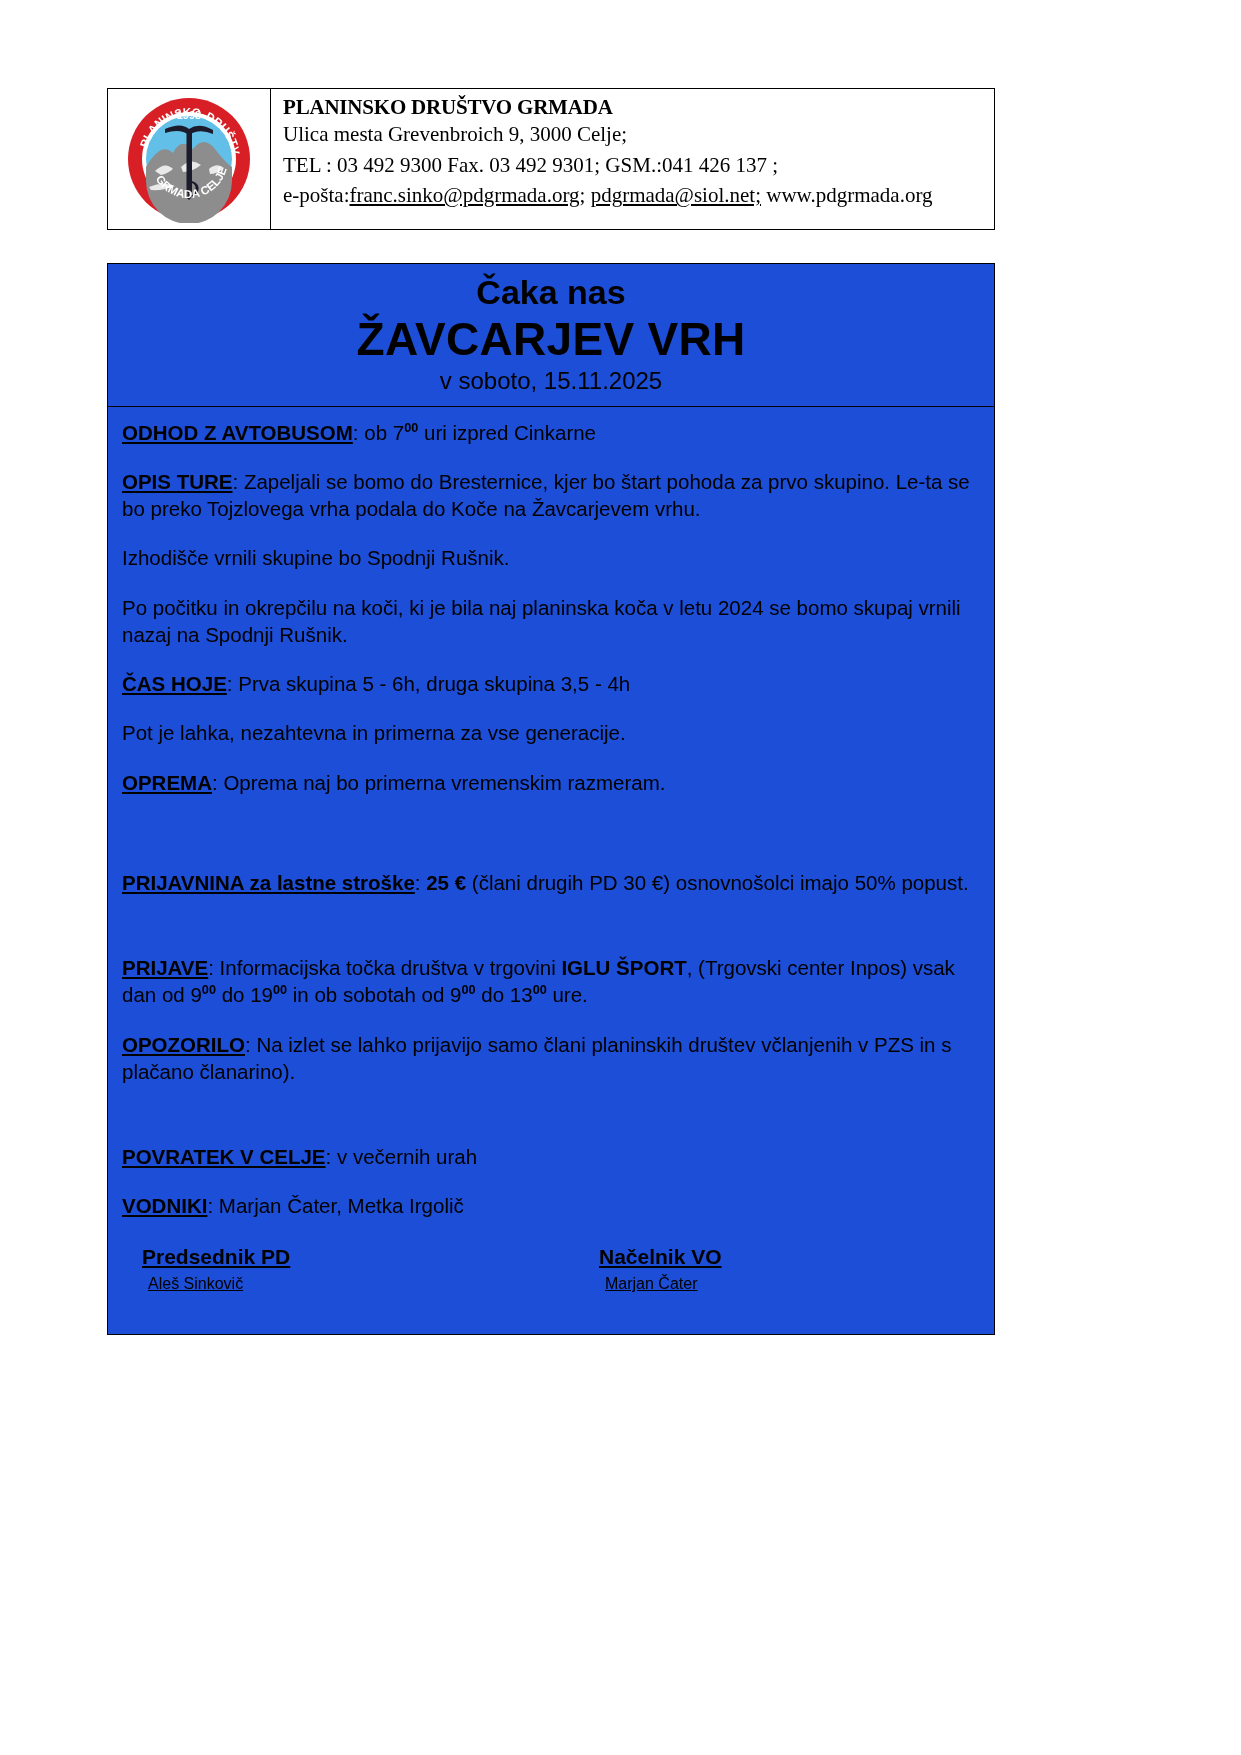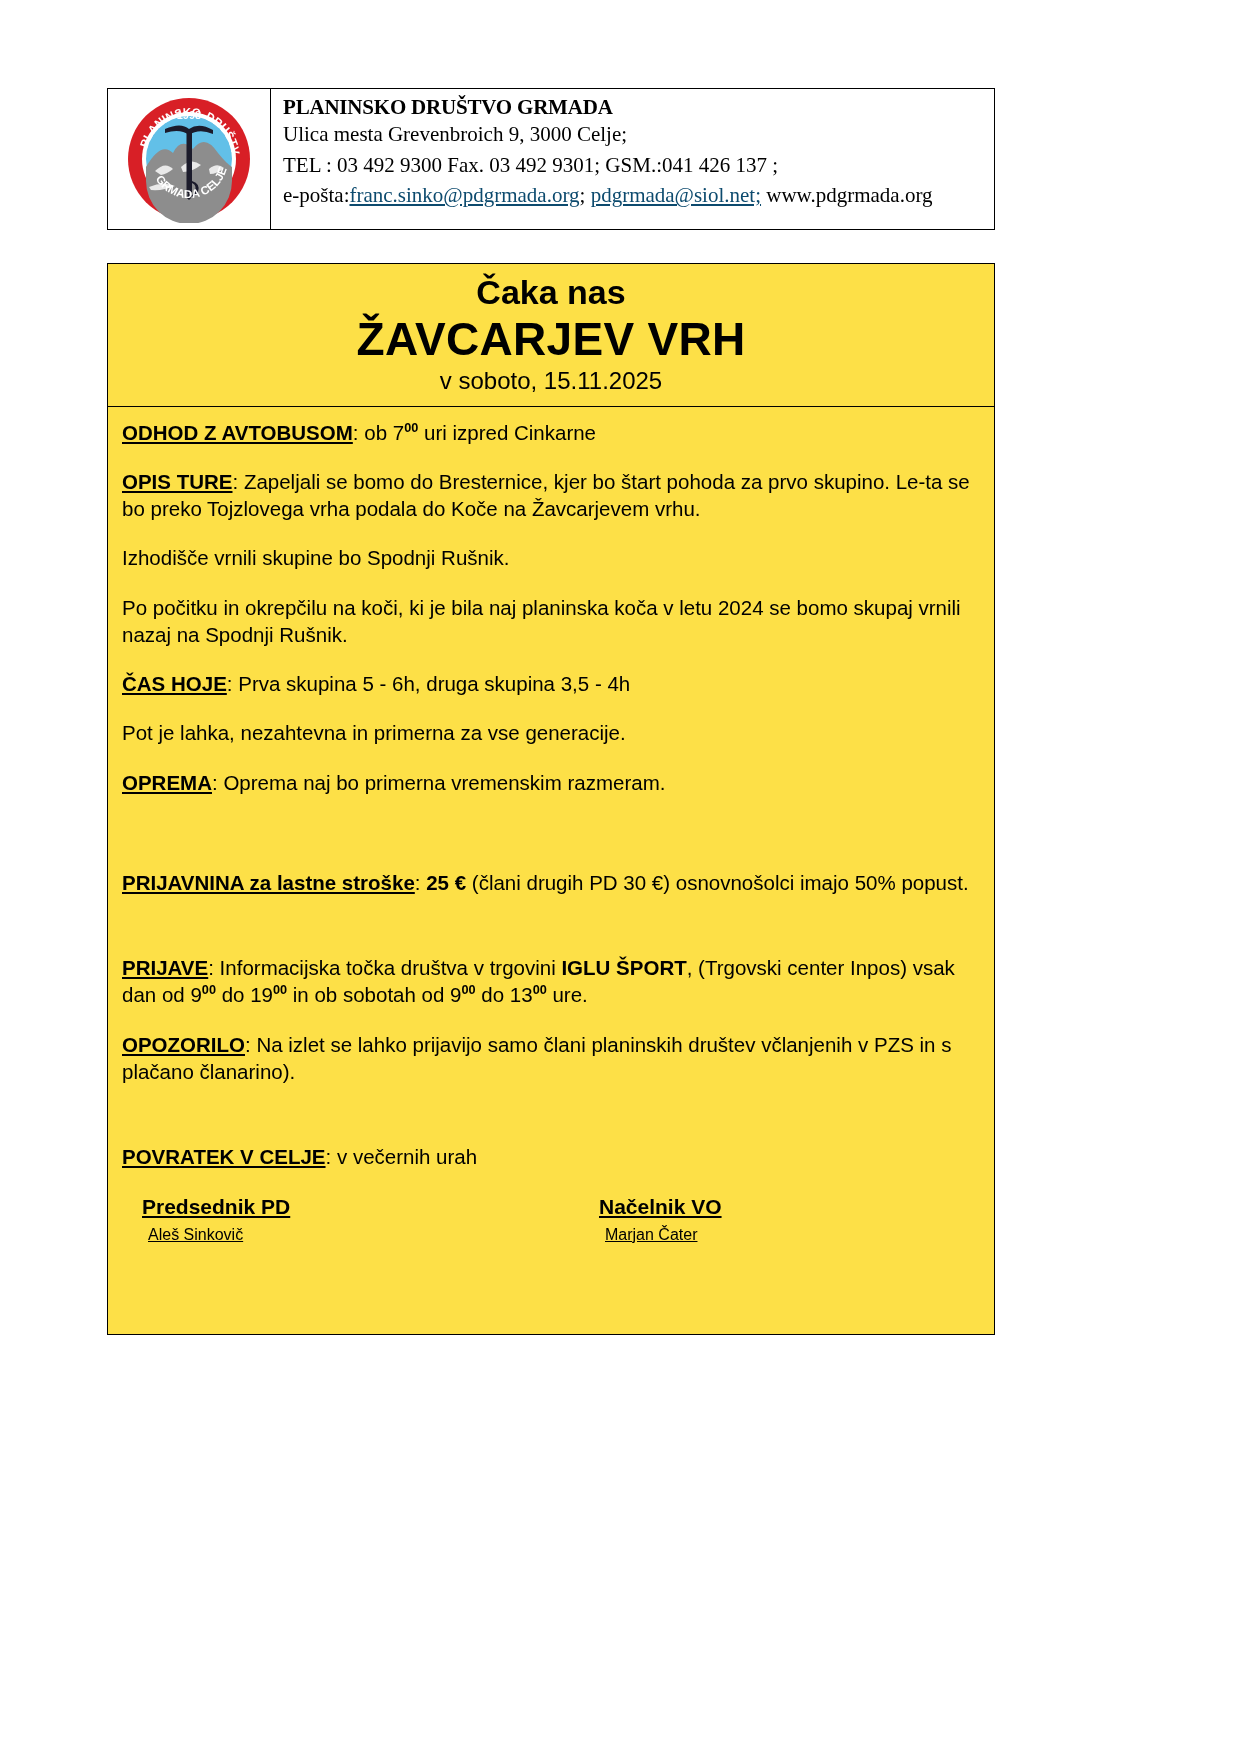--- a/index.html
+++ b/index.html
@@ -56,42 +56,42 @@
     line-height: 1.15;
     letter-spacing: -0.2px;
     white-space: nowrap;
   }
   .org-line {
     font-size: 21px;
     line-height: 1.45;
     white-space: nowrap;
   }
   .org-link {
-    color: #0c4a6e;
+    color: #000000;
     text-decoration: underline;
   }
 
   
   .logo {
     position: relative;
     width: 128px;
     height: 128px;
   }
   .logo svg { display:block; }
 
   
   .body-box {
     position: absolute;
     left: 107px;
     top: 263px;
     width: 888px;
     height: 1072px;
     border: 1px solid #000;
     box-sizing: border-box;
-    background: #fde047;
+    background: #1d4ed8;
   }
   .title-cell {
     border-bottom: 1px solid #000;
     box-sizing: border-box;
     padding: 8px 10px 10px 10px;
     text-align: center;
   }
   .t-line1 {
     font-size: 34px;
     font-weight: bold;
@@ -225,20 +225,21 @@
       <p class="para gap"><span class="lbl">OPREMA</span><span>:</span><span>    Oprema naj bo primerna vremenskim razmeram.</span></p>
 
       <p class="para biggap"><span class="lbl">PRIJAVNINA za lastne stroške</span><span>:</span><span class="b">  25 €</span><span> (člani drugih PD 30 €) osnovnošolci imajo 50% popust.</span></p>
 
       <p class="para"><span class="lbl">PRIJAVE</span><span>:</span><span>  Informacijska točka društva v trgovini </span><span class="b">IGLU ŠPORT</span><span>, (Trgovski center Inpos) vsak dan od 9</span><sup>00</sup><span> do 19</span><sup>00</sup><span> in ob sobotah od 9</span><sup>00</sup><span> do 13</span><sup>00</sup><span> ure.</span></p>
 
       <p class="para biggap"><span class="lbl">OPOZORILO</span><span>:</span><span> Na izlet se lahko prijavijo samo člani planinskih društev včlanjenih v PZS in s plačano članarino).</span></p>
 
       <p class="para"><span class="lbl">POVRATEK V CELJE</span><span>:</span><span>  v večernih urah</span></p>
 
+      <p class="para"><span class="lbl">VODNIKI</span><span>:</span><span>  Marjan Čater, Metka Irgolič</span></p>
 
       <div class="signatures">
         <div class="sig-col">
           <div class="sig-title">Predsednik PD</div>
           <div class="sig-name">Aleš Sinkovič</div>
         </div>
         <div class="sig-col right">
           <div class="sig-title">Načelnik VO</div>
           <div class="sig-name">Marjan Čater</div>
         </div>

